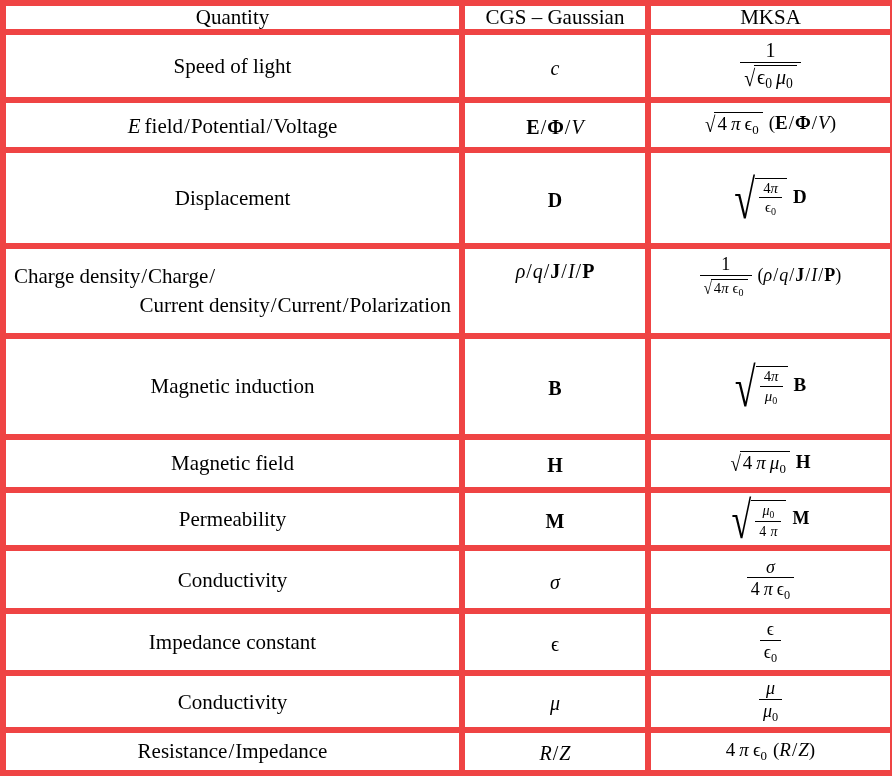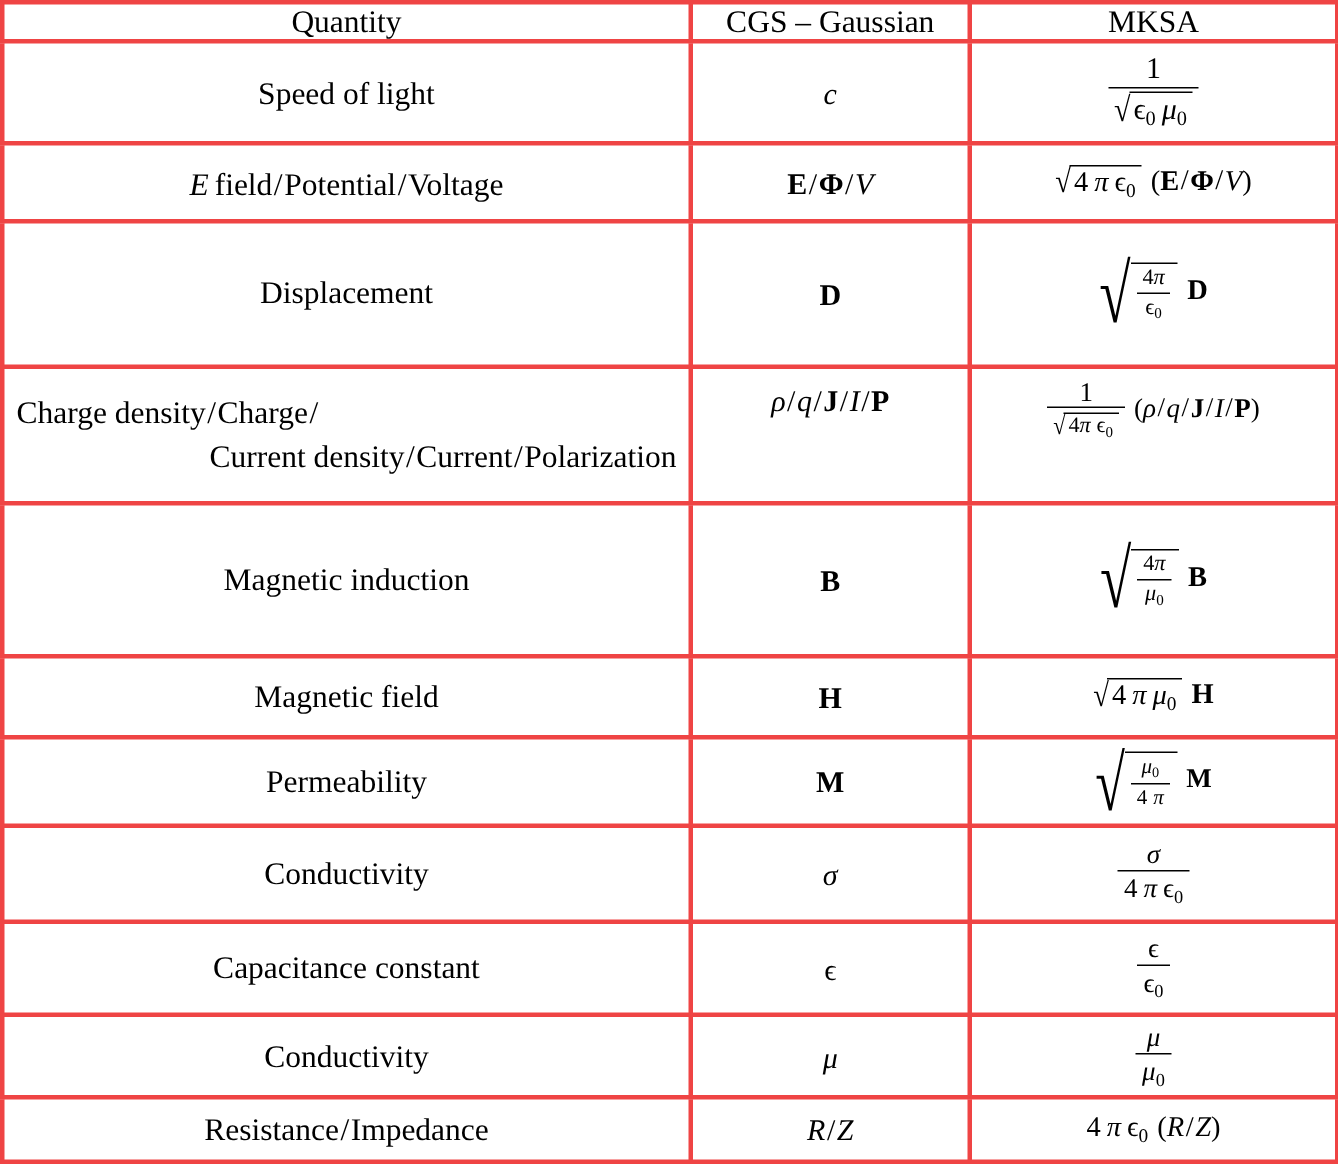--- a/index.html
+++ b/index.html
@@ -16,21 +16,21 @@
   }
 
   table.units-table {
     border-collapse: collapse;
     width: 892px;
     height: 776px;
     table-layout: fixed;
   }
   table.units-table td,
   table.units-table th {
-    border: 3px solid #ef4444;
+    border: 6px solid #ef4444;
     text-align: center;
     vertical-align: middle;
     padding: 0;
     font-weight: normal;
   }
   col.c-quantity { width: 459px; }
   col.c-cgs      { width: 186px; }
   col.c-mksa     { width: 245px; }
 
   .hdr {
@@ -270,21 +270,21 @@
         <span class="math" style="font-size:18px">
           <span class="frac">
             <span class="num"><i class="v">σ</i></span>
             <span class="den"><span class="up">4</span><span class="sp"></span><i class="v">π</i><span class="sp"></span><span class="up">ϵ</span><span class="sub-up">0</span></span>
           </span>
         </span>
       </td>
     </tr>
 
     <tr style="height:55px">
-      <td class="qty">Capacitance constant</td>
+      <td class="qty">Impedance constant</td>
       <td class="sym">
         <span class="math"><span class="up">ϵ</span></span>
       </td>
       <td>
         <span class="math" style="font-size:18px">
           <span class="frac">
             <span class="num"><span class="up">ϵ</span></span>
             <span class="den"><span class="up">ϵ</span><span class="sub-up">0</span></span>
           </span>
         </span>

